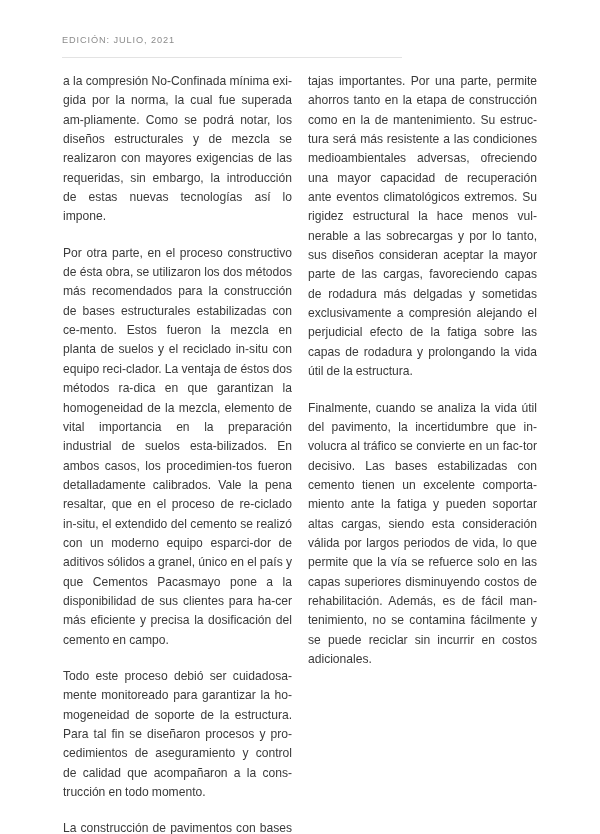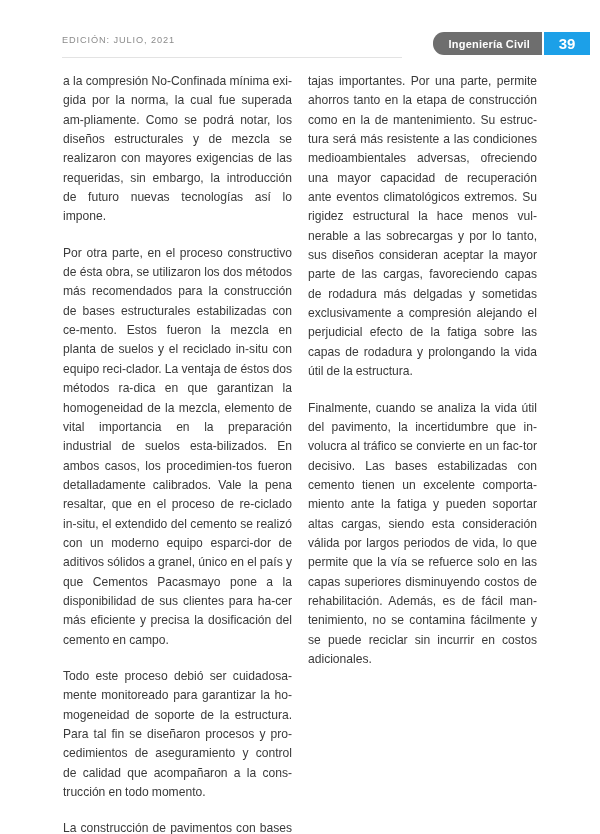--- a/index.html
+++ b/index.html
@@ -112,31 +112,26 @@
   .col p:last-child { margin-bottom: 0; }
 </style>
 </head>
 <body>
 
 <div class="page">
 
   <div class="header">
     <div class="edition-text">EDICIÓN: JULIO, 2021</div>
     <div class="header-rule"></div>
-    <div class="badge-group">
-      <div class="badge-section">Ingeniería Civil</div>
-      <div class="badge-sep"></div>
-      <div class="badge-page">39</div>
-    </div>
   </div>
 
   <div class="columns">
 
     <div class="col col-left">
-      <p>a la compresión No-Confinada mínima exi-gida por la norma, la cual fue superada am-pliamente. Como se podrá notar, los diseños estructurales y de mezcla se realizaron con mayores exigencias de las requeridas, sin embargo, la introducción de futuro nuevas tecnologías así lo impone.</p>
+      <p>a la compresión No-Confinada mínima exi-gida por la norma, la cual fue superada am-pliamente. Como se podrá notar, los diseños estructurales y de mezcla se realizaron con mayores exigencias de las requeridas, sin embargo, la introducción de estas nuevas tecnologías así lo impone.</p>
       <p>Por otra parte, en el proceso constructivo de ésta obra, se utilizaron los dos métodos más recomendados para la construcción de bases estructurales estabilizadas con ce-mento. Estos fueron la mezcla en planta de suelos y el reciclado in-situ con equipo reci-clador. La ventaja de éstos dos métodos ra-dica en que garantizan la homogeneidad de la mezcla, elemento de vital importancia en la preparación industrial de suelos esta-bilizados. En ambos casos, los procedimien-tos fueron detalladamente calibrados. Vale la pena resaltar, que en el proceso de re-ciclado in-situ, el extendido del cemento se realizó con un moderno equipo esparci-dor de aditivos sólidos a granel, único en el país y que Cementos Pacasmayo pone a la disponibilidad de sus clientes para ha-cer más eficiente y precisa la dosificación del cemento en campo.</p>
       <p>Todo este proceso debió ser cuidadosa-mente monitoreado para garantizar la ho-mogeneidad de soporte de la estructura. Para tal fin se diseñaron procesos y pro-cedimientos de aseguramiento y control de calidad que acompañaron a la cons-trucción en todo momento.</p>
       <p>La construcción de pavimentos con bases estabilizadas con cemento involucra ven-</p>
     </div>
 
     <div class="col col-right">
       <p>tajas importantes. Por una parte, permite ahorros tanto en la etapa de construcción como en la de mantenimiento. Su estruc-tura será más resistente a las condiciones medioambientales adversas, ofreciendo una mayor capacidad de recuperación ante eventos climatológicos extremos. Su rigidez estructural la hace menos vul-nerable a las sobrecargas y por lo tanto, sus diseños consideran aceptar la mayor parte de las cargas, favoreciendo capas de rodadura más delgadas y sometidas exclusivamente a compresión alejando el perjudicial efecto de la fatiga sobre las capas de rodadura y prolongando la vida útil de la estructura.</p>
       <p>Finalmente, cuando se analiza la vida útil del pavimento, la incertidumbre que in-volucra al tráfico se convierte en un fac-tor decisivo. Las bases estabilizadas con cemento tienen un excelente comporta-miento ante la fatiga y pueden soportar altas cargas, siendo esta consideración válida por largos periodos de vida, lo que permite que la vía se refuerce solo en las capas superiores disminuyendo costos de rehabilitación. Además, es de fácil man-tenimiento, no se contamina fácilmente y se puede reciclar sin incurrir en costos adicionales.</p>
     </div>
 

